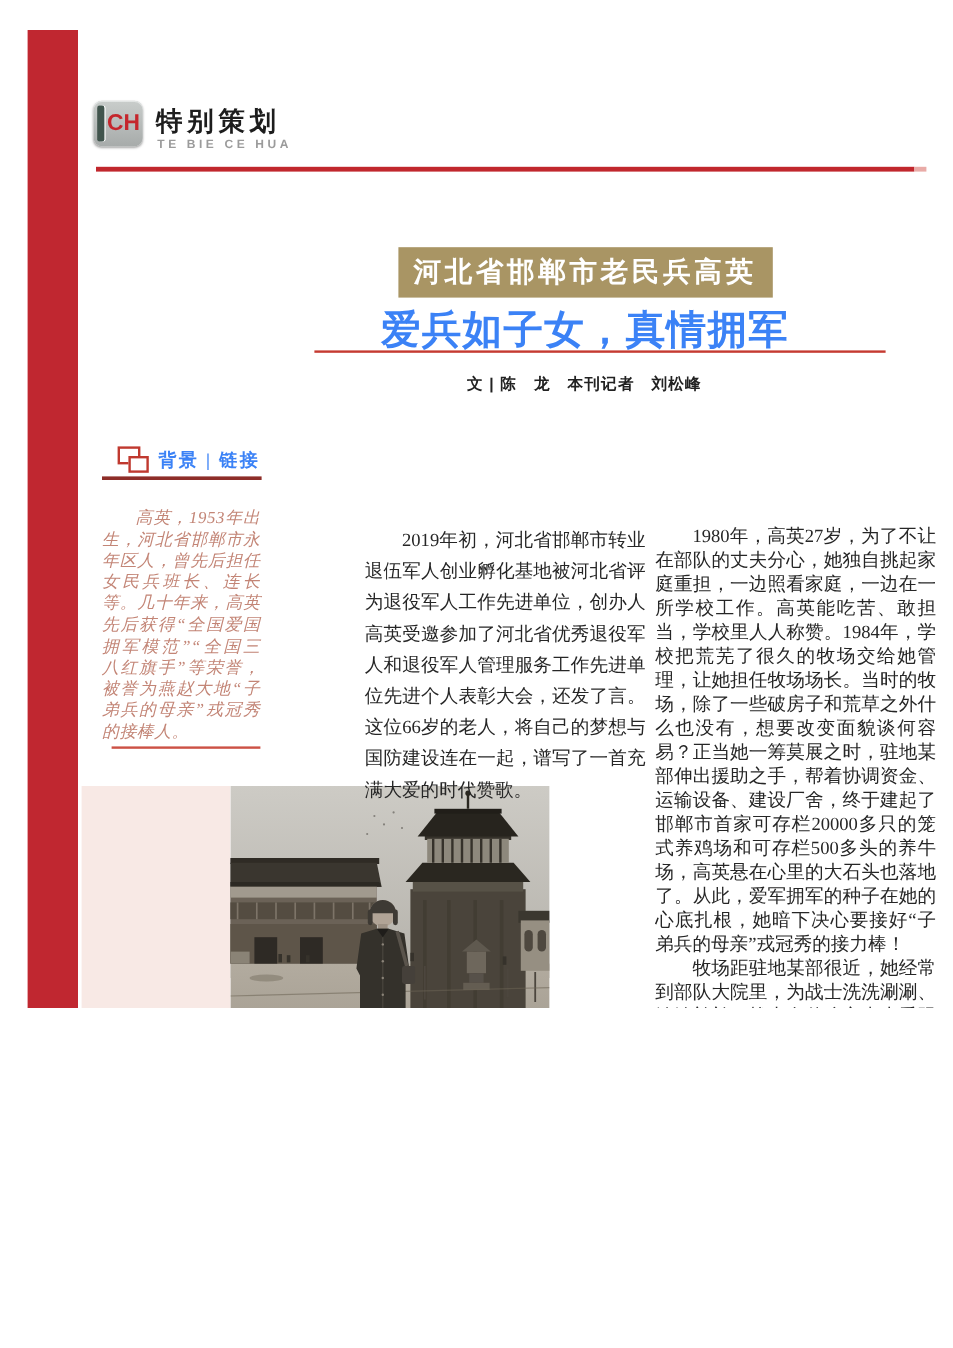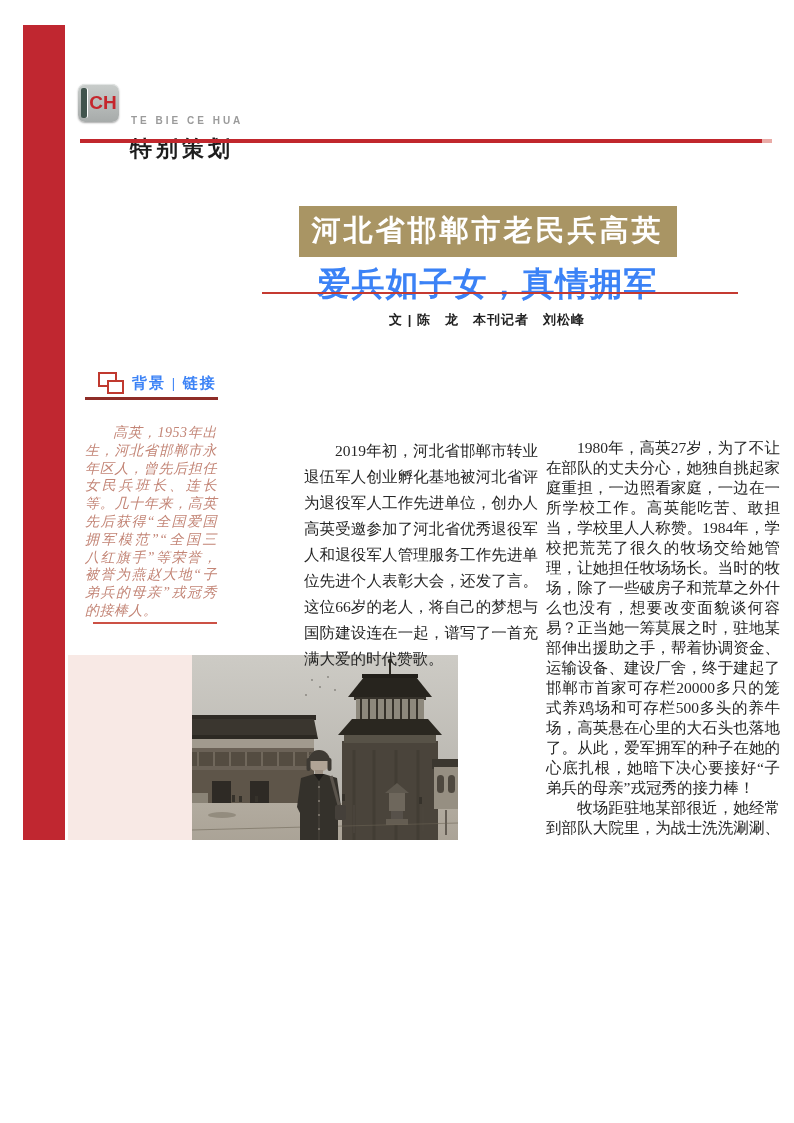--- a/index.html
+++ b/index.html
@@ -18,35 +18,35 @@
     box-shadow:0 1px 2px rgba(0,0,0,.35), inset 0 1px 0 #e2e5e4;
   }
   .logo-spine { position:absolute; left:3px; top:4px; width:6px; height:30px; background:#41544d; border-radius:2px; box-shadow:1px 0 0 #ffffff; }
   .logo-ch {
     position:absolute; left:11px; top:6px; width:28px; text-align:center;
     font-family:"Liberation Sans","DejaVu Sans",sans-serif;
     font-size:19px; font-weight:bold; color:#c5262c; letter-spacing:0px; line-height:26px;
   }
   .section-title {
     position:absolute; left:130px; top:86px; font-family:"Liberation Sans","DejaVu Sans",sans-serif;
-    font-size:22px; font-weight:bold; color:#1d1d1d; letter-spacing:4px;margin-top:48px;
+    font-size:22px; font-weight:bold; color:#1d1d1d; letter-spacing:4px;
   }
   .section-subtitle {
     position:absolute; left:131px; top:115px; font-family:"Liberation Sans","DejaVu Sans",sans-serif;
     font-size:10px; font-weight:bold; color:#9b9b9b; letter-spacing:3px;
   }
   .header-rule { position:absolute; left:80px; top:139px; width:682px; height:4px; background:#c1272d; }
   .header-rule-tail { position:absolute; left:762px; top:139px; width:10px; height:4px; background:#e9aba7; }
 
   
   .title-wrap { position:absolute; left:225px; top:206px; width:525px; text-align:center; }
   .kicker {
     display:inline-block; background:#a99564; color:#ffffff;
     font-family:"Liberation Sans","DejaVu Sans",sans-serif;
-    font-size:29px; font-weight:600; letter-spacing:3px; padding:5px 13px 6px;
+    font-size:23px; font-weight:600; letter-spacing:3px; padding:5px 13px 6px;
   }
   .headline {
     margin-top:5px; color:#3b82f6; font-family:"Liberation Sans","DejaVu Sans",sans-serif;
     font-size:33px; font-weight:bold; letter-spacing:1px;
   }
   .byline-rule { position:absolute; left:262px; top:292px; width:476px; height:2px; background:#c53a31; }
   .byline {
     position:absolute; left:237px; top:311px; width:500px; text-align:center;
     font-family:"Liberation Sans","DejaVu Sans",sans-serif;
     font-size:13px; font-weight:bold; color:#222222; letter-spacing:1px; white-space:pre-wrap;

